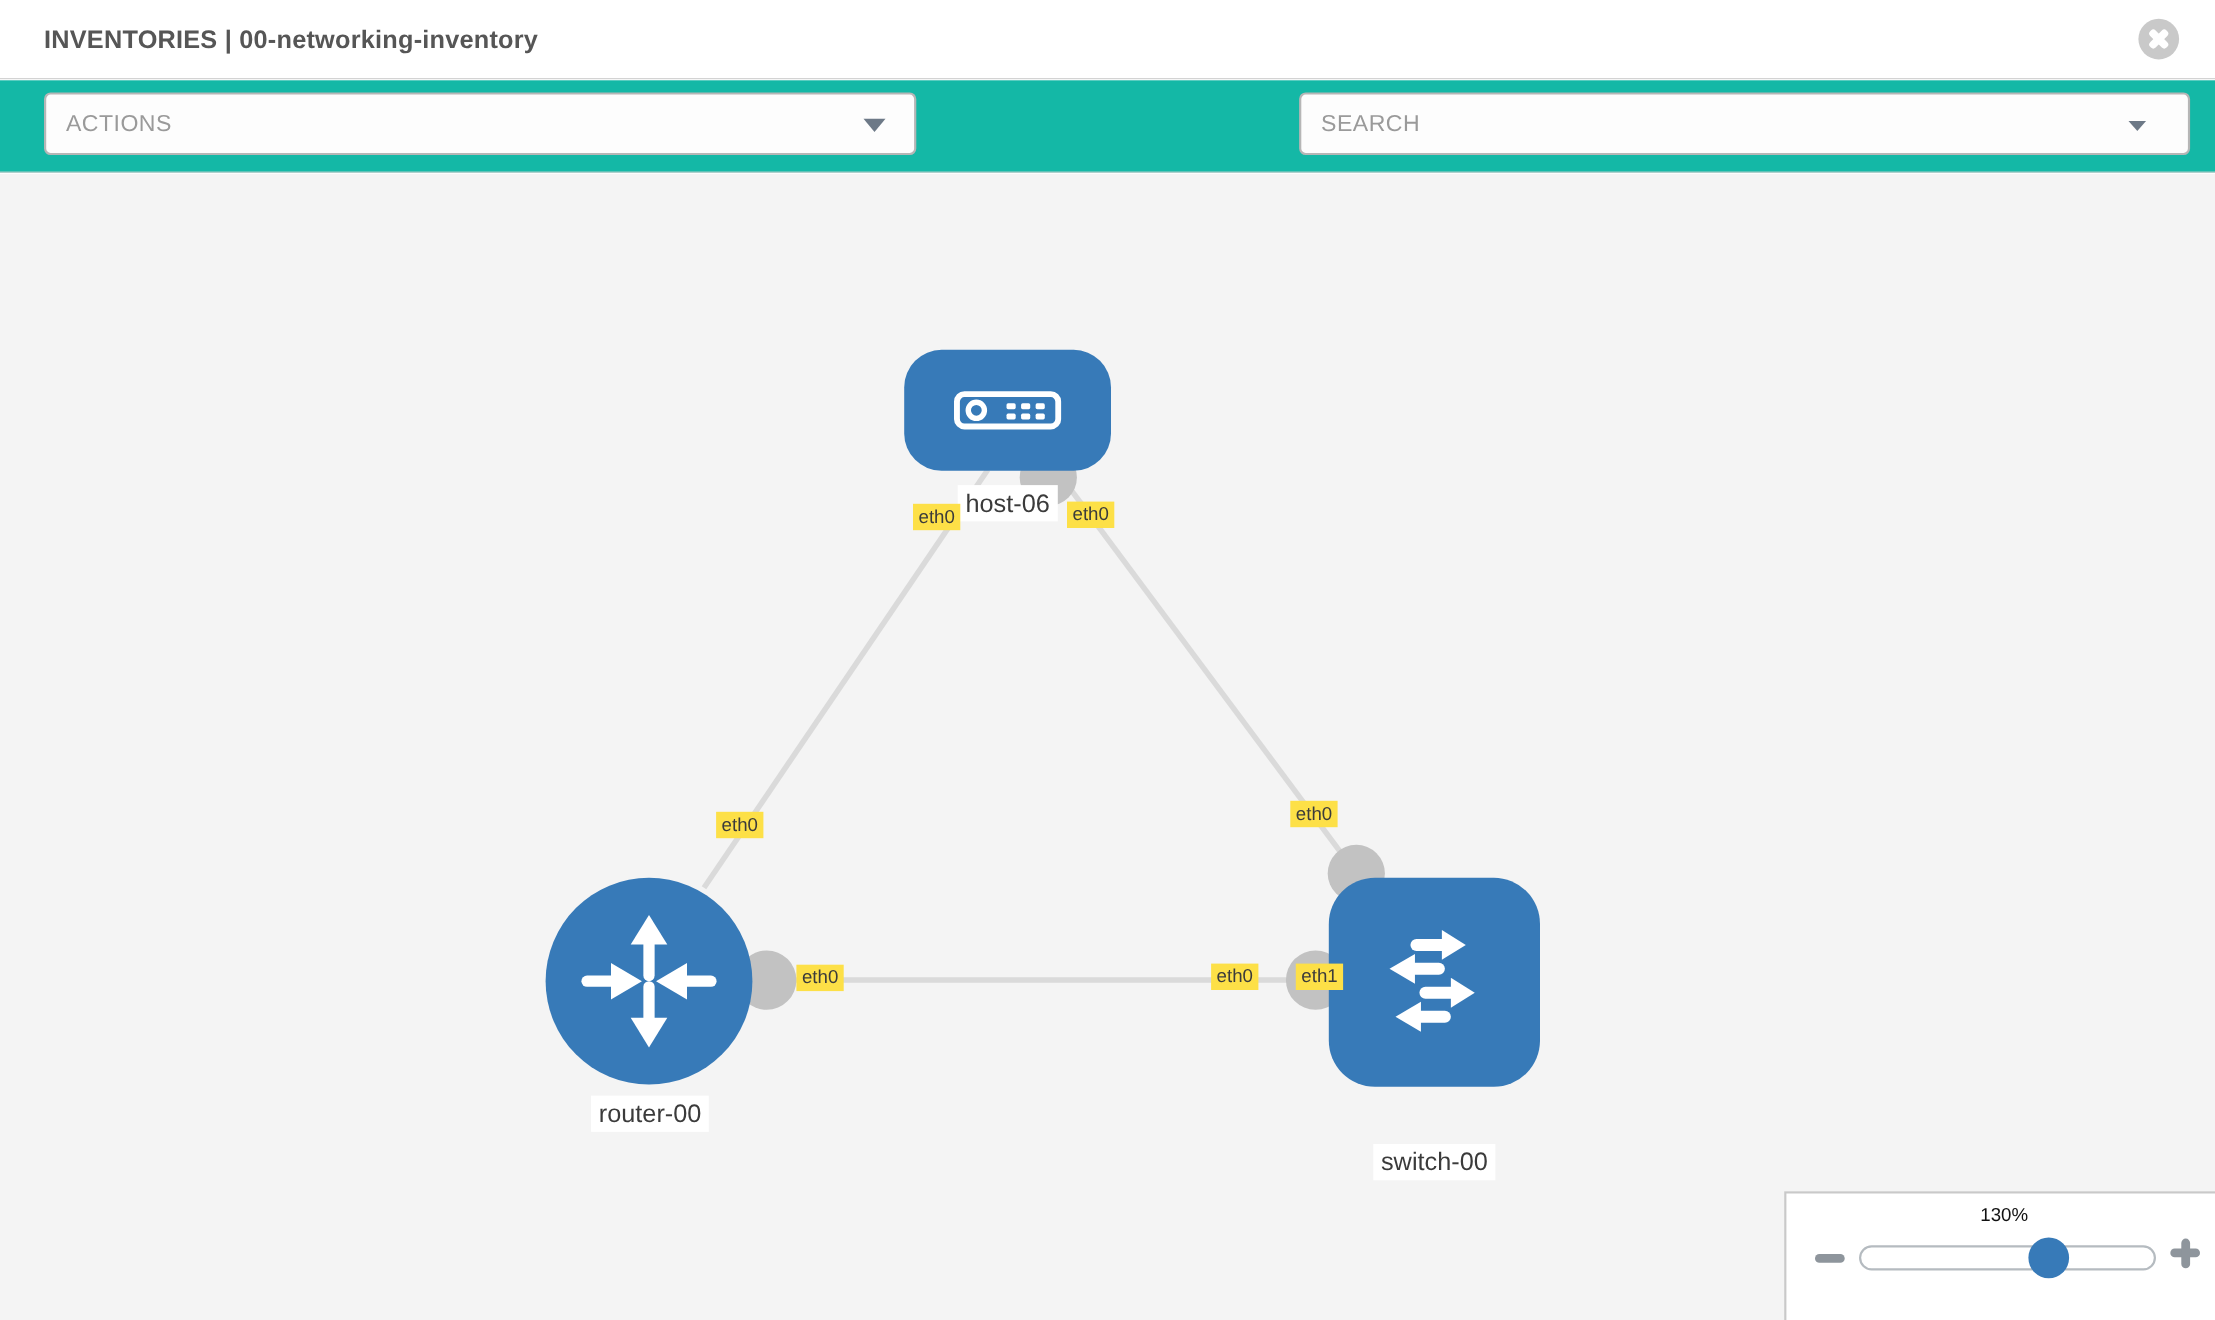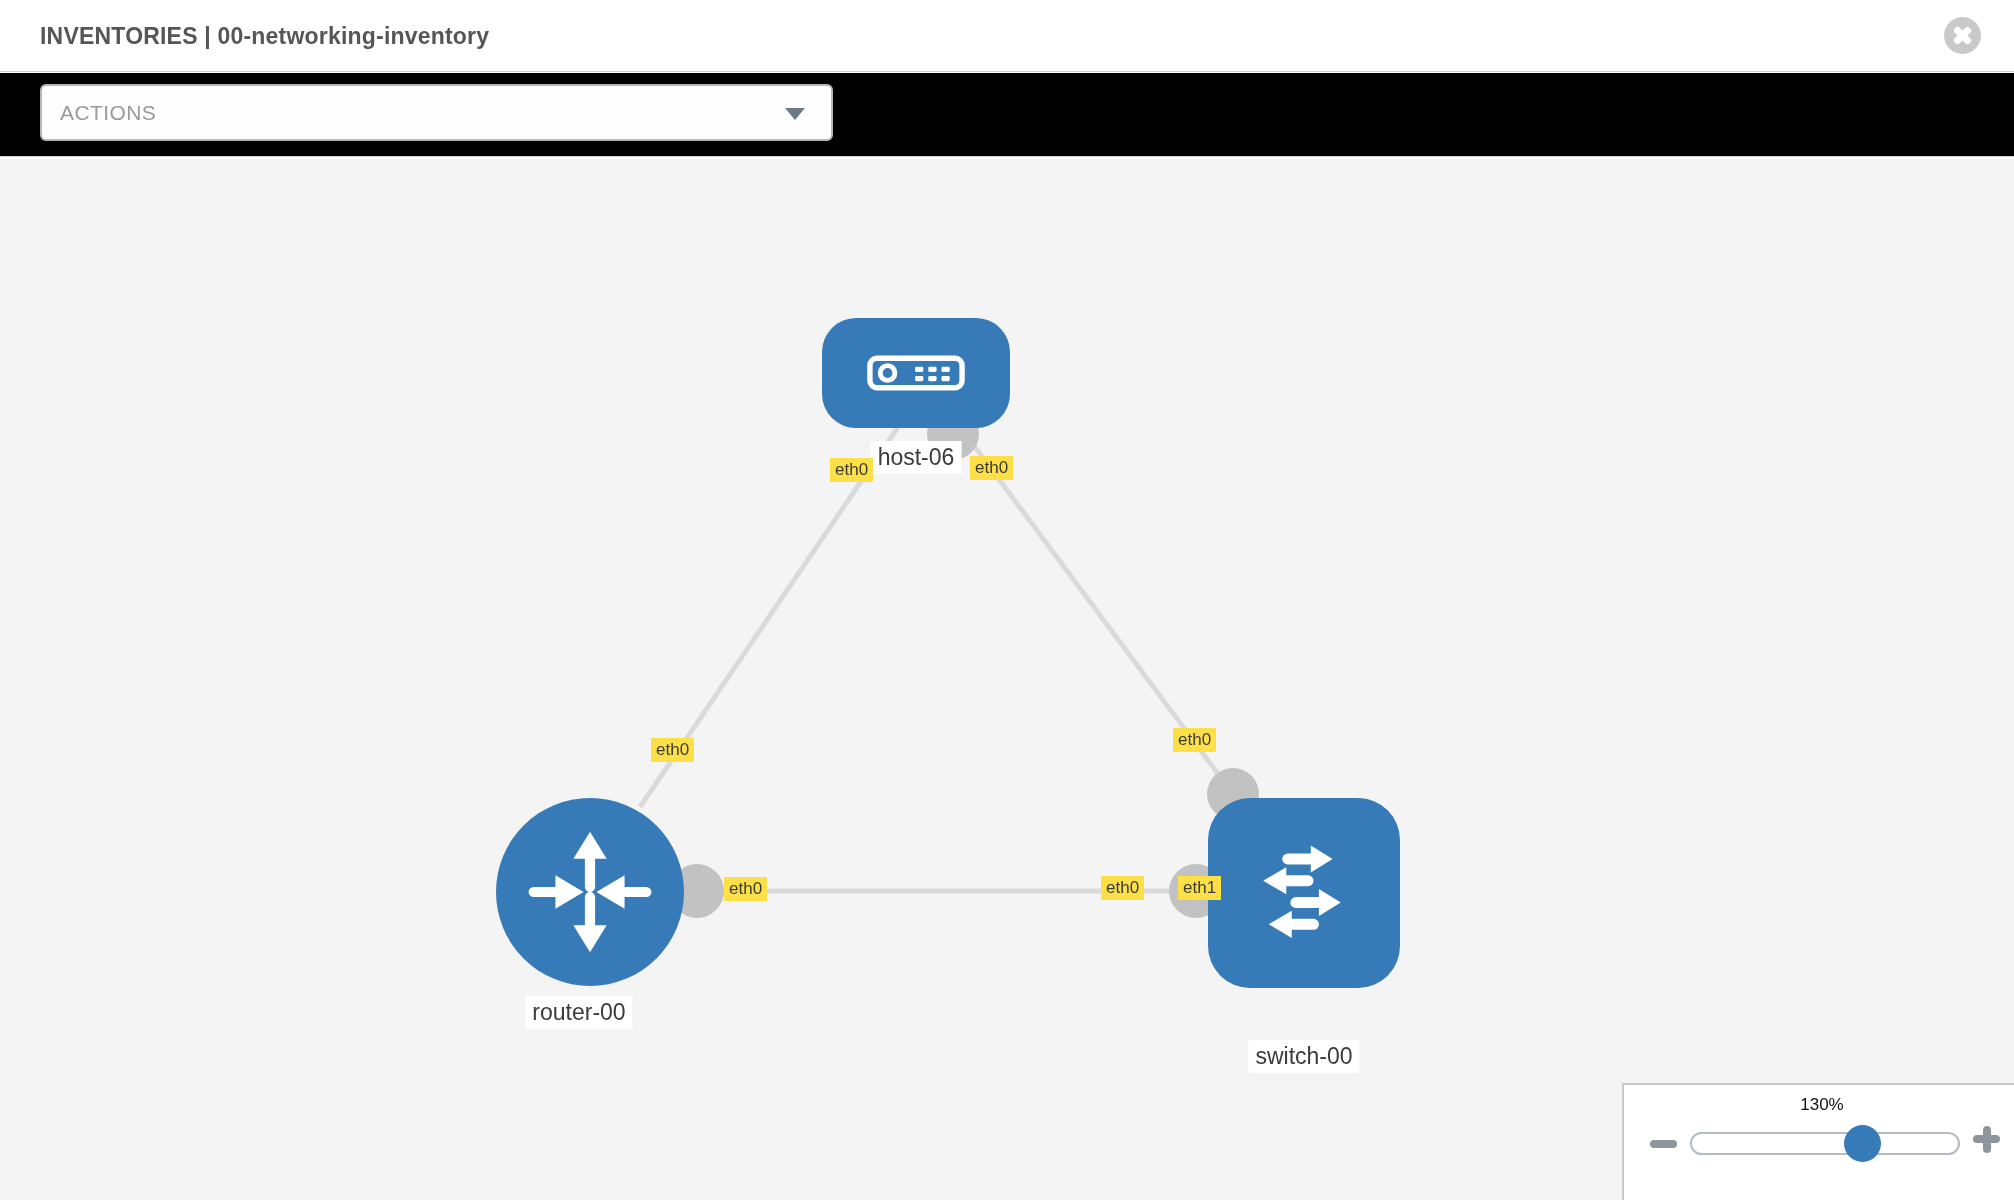--- a/index.html
+++ b/index.html
@@ -26,21 +26,21 @@
   .close-btn .bar {
     position:absolute; left:8px; top:15px; width:21px; height:7px;
     background:#ffffff; border-radius:3px;
   }
   .close-btn .bar.b1 { transform:rotate(45deg); }
   .close-btn .bar.b2 { transform:rotate(-45deg); }
 
   
   .toolbar {
     position:absolute; top:73px; left:0; width:2014px; height:84px;
-    background:#000000; border-bottom:1px solid #d2d2d2;
+    background:#14b8a6; border-bottom:1px solid #d2d2d2;
   }
   .dropdown {
     position:absolute; top:11px; height:57px;
     background:#fdfdfd; border:2px solid #b6b6b6; border-radius:6px;
     cursor:pointer;
   }
   .dropdown .dd-label {
     position:absolute; left:18px; top:0; line-height:53px;
     font-size:21px; color:#9a9a9a; letter-spacing:0.4px;
   }
@@ -157,20 +157,24 @@
         <g transform="rotate(-45 16 16)" fill="#878e97">
           <circle cx="16" cy="8.5" r="7"></circle>
           <circle cx="16" cy="8.5" r="2.9" fill="#ececec"></circle>
           <rect x="13.9" y="13.5" width="4.2" height="17" rx="2"></rect>
           <rect x="16.5" y="21.5" width="6" height="3.8" rx="1.9"></rect>
           <rect x="16.5" y="26.6" width="6" height="3.8" rx="1.9"></rect>
         </g>
       </svg>
     </div>
 
+    <div class="dropdown dd-search">
+      <span class="dd-label">SEARCH</span>
+      <span class="chevron-sm"></span>
+    </div>
   </div>
 
   <div class="canvas">
       <svg width="2014" height="1042" class="links-svg">
         <line x1="898" y1="269" x2="640" y2="649" stroke="#dadada" stroke-width="5"></line>
         <line x1="963" y1="273" x2="1233" y2="636" stroke="#dadada" stroke-width="5"></line>
         <line x1="695" y1="733" x2="1196" y2="733" stroke="#dadada" stroke-width="5"></line>
       </svg>
       <div class="port-dot" style="left: 927px; top: 250px; width: 52px; height: 52px;"></div>
       <div class="port-dot" style="left: 670px; top: 706px; width: 54px; height: 54px;"></div>
@@ -200,21 +204,21 @@
             <line x1="76" y1="50" x2="94" y2="50"></line>
           </g>
           <g fill="#fff">
             <polygon points="50,3 37,24 63,24"></polygon>
             <polygon points="50,97 37,76 63,76"></polygon>
             <polygon points="45,50 23,37 23,63"></polygon>
             <polygon points="55,50 77,37 77,63"></polygon>
           </g>
         </svg>
       </div>
-      <div class="node-label" style="left: 579px; top: 838px;">router-00</div>
+      <div class="node-label" style="left: 591px; top: 838px;">router-00</div>
       <div class="node shape-rounded-square" style="left: 1208px; top: 640px; width: 192px; height: 190px;">
         <svg viewBox="0 0 100 100" width="136" height="136">
           <g stroke="#fff" stroke-width="8" stroke-linecap="round">
             <line x1="38" y1="25" x2="57" y2="25"></line>
             <line x1="37" y1="41" x2="53" y2="41"></line>
             <line x1="44" y1="57" x2="63" y2="57"></line>
             <line x1="41" y1="73" x2="57" y2="73"></line>
           </g>
           <g fill="#fff">
             <polygon points="71,25 55,15 55,35"></polygon>

